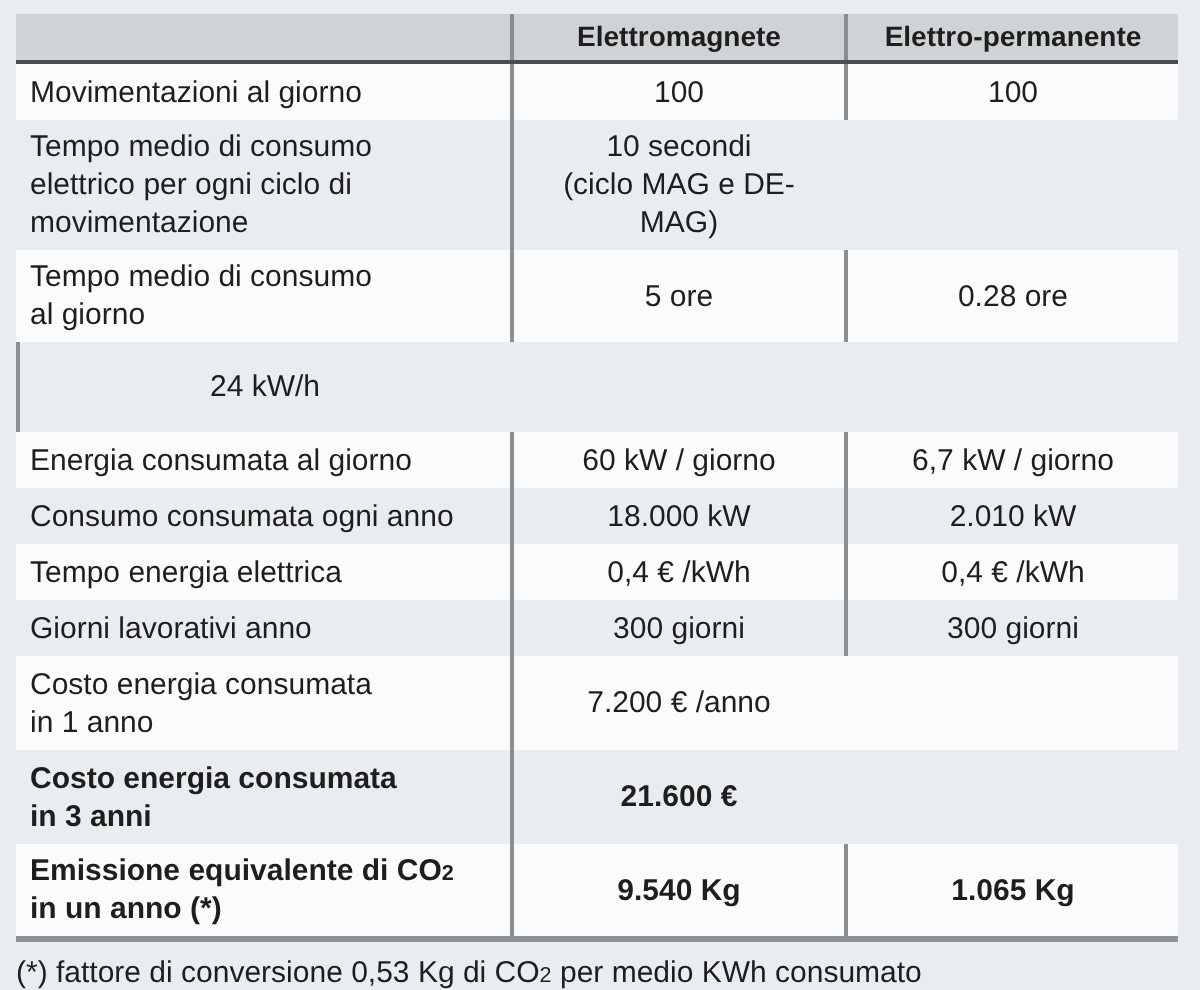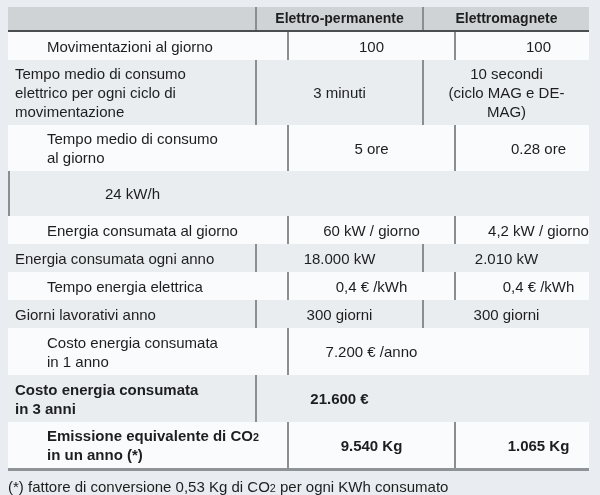--- a/index.html
+++ b/index.html
@@ -18,21 +18,21 @@
   }
   .row {
     display: grid;
     grid-template-columns: 247px 167px 167px;
   }
   .row.header {
     background: var(--header-bg, #d0d3d6);
     border-bottom: 2px solid var(--header-border, #4b4e50);
   }
   .row.header .cell { min-height: 23px; padding-top: 1px; padding-bottom: 1px; font-size: 14px; font-weight: 700; }
-  .row.light { background: var(--row-light, #fafbfc); padding-left: 32px; }
+  .row.light { background: var(--row-light, #fafbfc); }
   .row.alt   { background: var(--row-alt, #eaedf0); }
   .cell {
     box-sizing: border-box;
     display: flex;
     align-items: center;
     padding: 4px 8px;
     font-size: 15px;
     line-height: 19px;
     min-height: 28px;
     white-space: pre-line;
@@ -58,59 +58,58 @@
   }
 </style>
 </head>
 <body>
 
 <div class="page">
   <div class="table">
 
     <div class="row header">
       <div class="cell label"></div>
+      <div class="cell val">Elettromagnete</div>
       <div class="cell val">Elettro-permanente</div>
-      <div class="cell val">Elettromagnete</div>
     </div>
 
     <div class="row light">
       <div class="cell label">Movimentazioni al giorno</div>
       <div class="cell val">100</div>
       <div class="cell val">100</div>
     </div>
 
     <div class="row alt h62">
       <div class="cell label">Tempo medio di consumo
 elettrico per ogni ciclo di
 movimentazione</div>
-      <div class="cell val">3 minuti</div>
       <div class="cell val">10 secondi
 (ciclo MAG e DE-
 MAG)</div>
     </div>
 
     <div class="row light h45">
       <div class="cell label">Tempo medio di consumo
 al giorno</div>
       <div class="cell val">5 ore</div>
       <div class="cell val">0.28 ore</div>
     </div>
 
     <div class="row alt h45">
       <div class="cell val">24 kW/h</div>
     </div>
 
     <div class="row light">
       <div class="cell label">Energia consumata al giorno</div>
       <div class="cell val">60 kW / giorno</div>
-      <div class="cell val">4,2 kW / giorno</div>
+      <div class="cell val">6,7 kW / giorno</div>
     </div>
 
     <div class="row alt">
-      <div class="cell label">Energia consumata ogni anno</div>
+      <div class="cell label">Consumo consumata ogni anno</div>
       <div class="cell val">18.000 kW</div>
       <div class="cell val">2.010 kW</div>
     </div>
 
     <div class="row light">
       <div class="cell label">Tempo energia elettrica</div>
       <div class="cell val">0,4 € /kWh</div>
       <div class="cell val">0,4 € /kWh</div>
     </div>
 
@@ -134,14 +133,14 @@
 
     <div class="row light bold h42">
       <div class="cell label"><span class="label-block"><span>Emissione equivalente di CO</span><span class="sub2">2</span>
 <span>in un anno (*)</span></span></div>
       <div class="cell val">9.540 Kg</div>
       <div class="cell val">1.065 Kg</div>
     </div>
 
   </div>
 
-  <div class="footnote"><span>(*) fattore di conversione 0,53 Kg di CO</span><span class="sub2">2</span><span> per ogni KWh consumato</span></div>
+  <div class="footnote"><span>(*) fattore di conversione 0,53 Kg di CO</span><span class="sub2">2</span><span> per medio KWh consumato</span></div>
 </div>
 
 </body></html>

